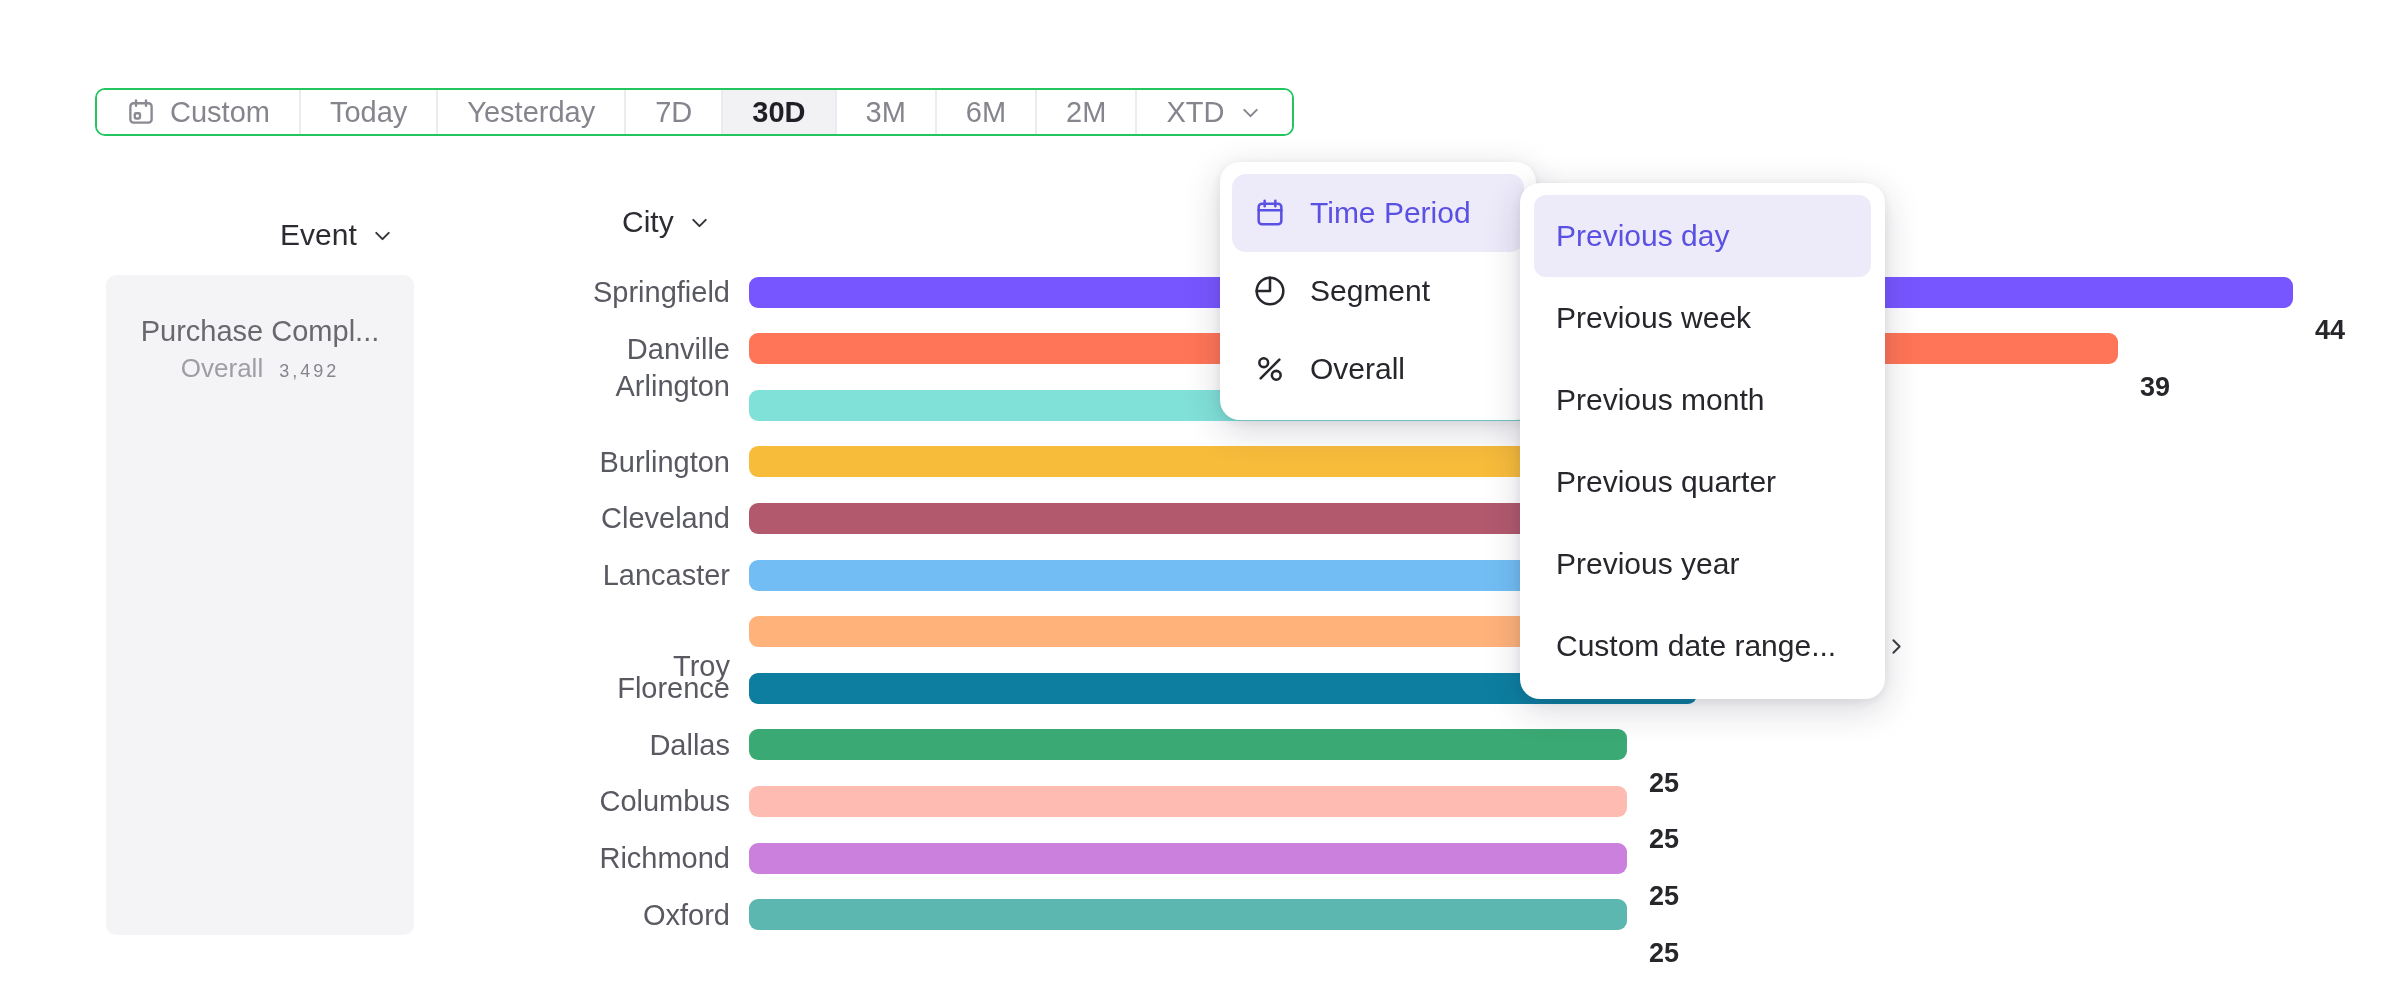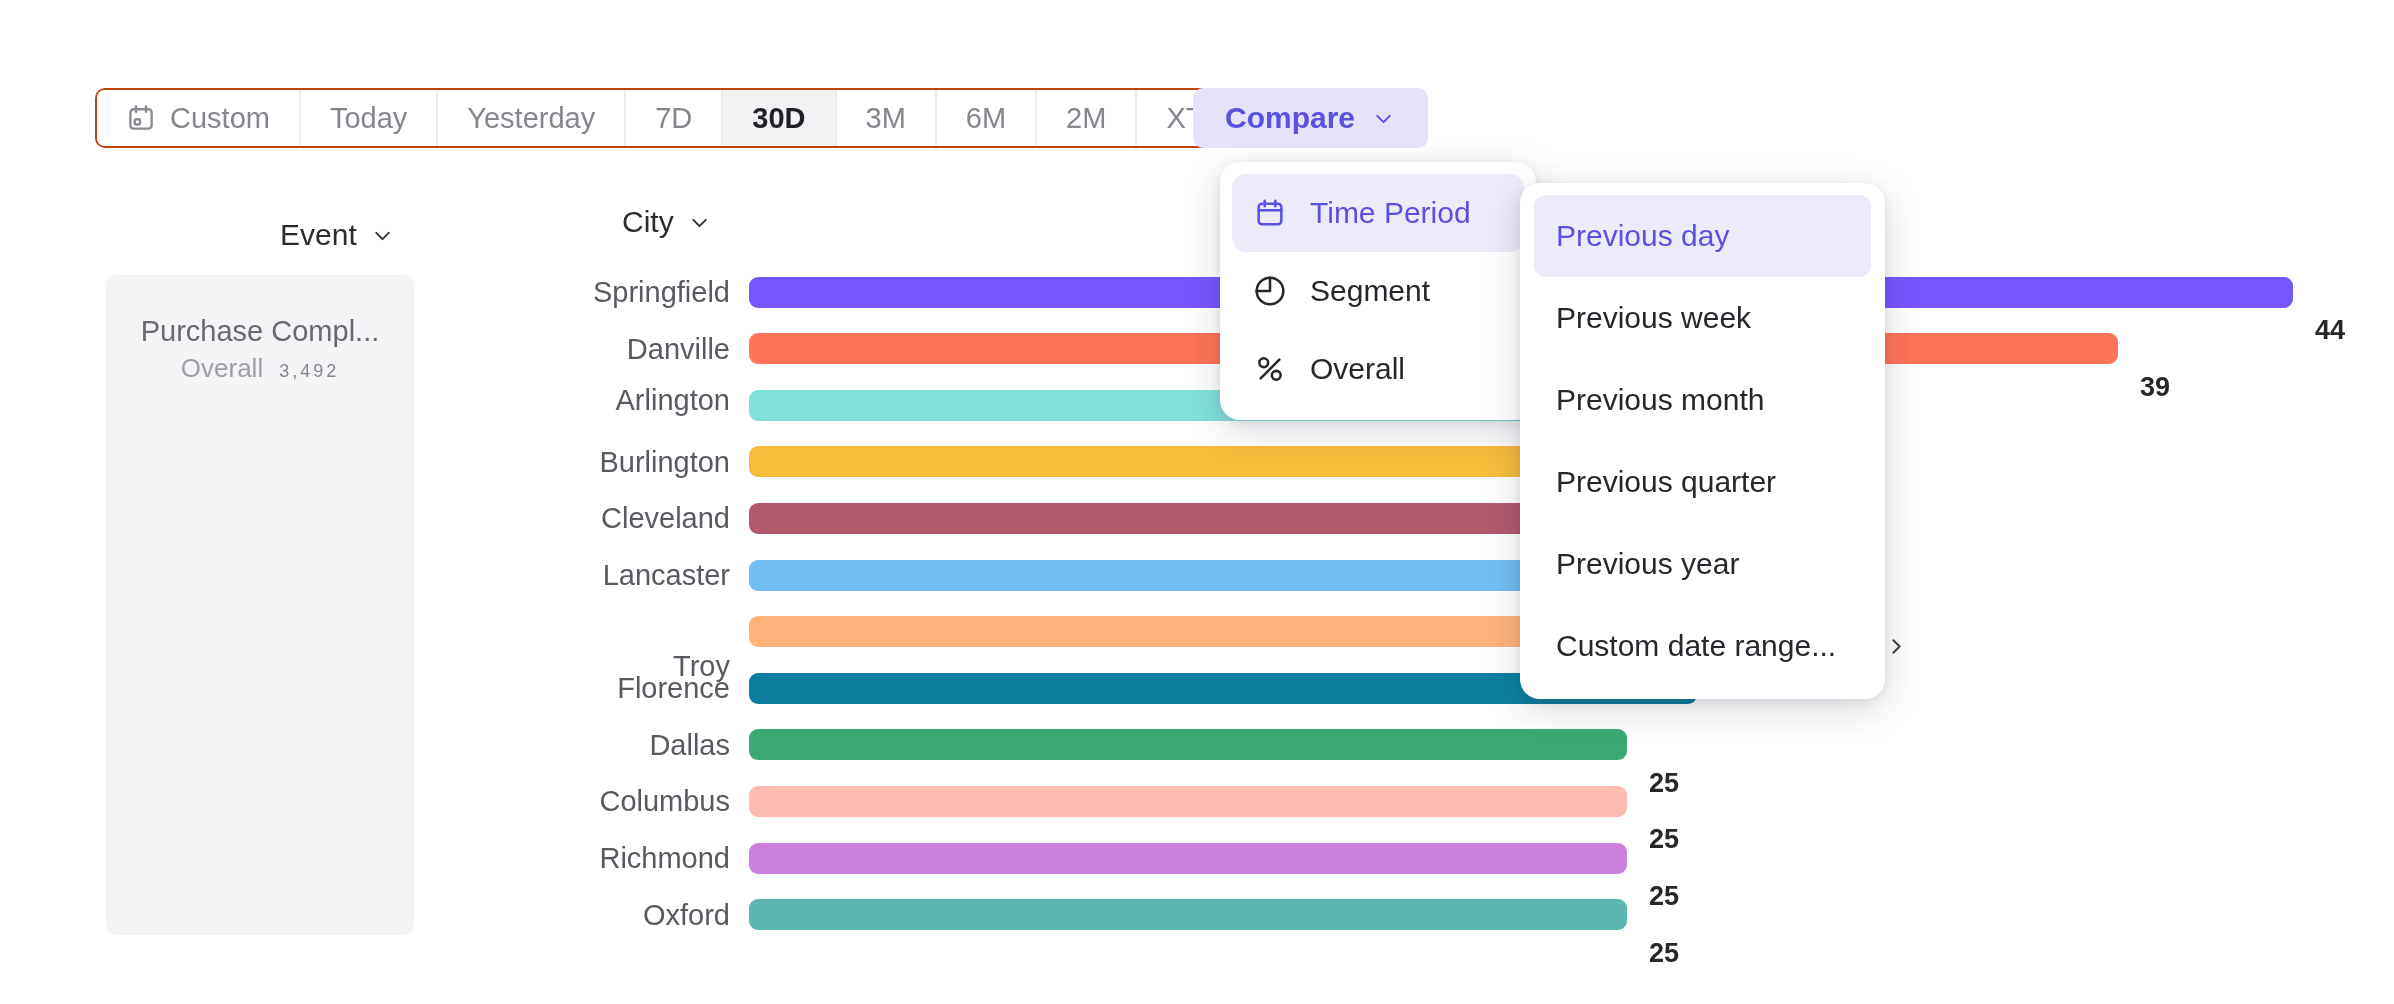--- a/index.html
+++ b/index.html
@@ -2,22 +2,22 @@
 <html><head>
 <meta charset="utf-8">
 <style>
   html,body{margin:0;padding:0;background:#ffffff;}
   #canvas{
     position:relative;width:2394px;height:1004px;background:#ffffff;overflow:hidden;
     font-family:"Liberation Sans", sans-serif;-webkit-font-smoothing:antialiased;
   }
   
   .seg-control{
-    position:absolute;left:95px;top:88px;height:60px;display:inline-flex;align-items:stretch;
-    background:#fff;border:2px solid #c2410c;border-radius:10px;box-sizing:border-box;overflow:hidden;
+    position:absolute;left:95px;top:88px;height:48px;display:inline-flex;align-items:stretch;
+    background:#fff;border:2px solid #22c55e;border-radius:10px;box-sizing:border-box;overflow:hidden;
   }
   .seg-cell{
     display:flex;align-items:center;gap:14px;padding:0 29px;font-size:29px;color:#85858e;
     border-right:2px solid #ececf0;cursor:pointer;white-space:nowrap;background:#fff;
   }
   .seg-cell:last-child{border-right:none;}
   .seg-cell.selected{background:#f2f2f4;color:#211f26;font-weight:700;}
   .compare-btn{
     position:absolute;left:1193px;top:88px;height:60px;padding:0 32px;box-sizing:border-box;
     display:flex;align-items:center;gap:16px;background:#e5e2f9;border-radius:10px;
@@ -99,28 +99,20 @@
       <div class="seg-cell">
         <span>XTD</span>
         <span class="icn">
           <svg width="25" height="25" viewBox="0 0 24 24" fill="none" stroke="#85858e" stroke-width="1.9" stroke-linecap="round" stroke-linejoin="round">
             <polyline points="6,9.5 12,15.5 18,9.5"></polyline>
           </svg>
         </span>
       </div>
     </div>
 
-  <div class="compare-btn">
-    <span>Compare</span>
-    <span class="icn" id="compareChevron">
-        <svg width="25" height="25" viewBox="0 0 24 24" fill="none" stroke="#5a50e2" stroke-width="1.9" stroke-linecap="round" stroke-linejoin="round">
-          <polyline points="6,9.5 12,15.5 18,9.5"></polyline>
-        </svg>
-      </span>
-  </div>
 
   <div class="col-header" style="left:280px;top:215px;">
     <span>Event</span>
     <span class="icn" id="eventChevron">
         <svg width="25" height="25" viewBox="0 0 24 24" fill="none" stroke="#33343a" stroke-width="1.9" stroke-linecap="round" stroke-linejoin="round">
           <polyline points="6,9.5 12,15.5 18,9.5"></polyline>
         </svg>
       </span>
   </div>
   <div class="col-header" style="left:622px;top:202px;">
@@ -140,21 +132,21 @@
     </div>
   </div>
 
   <div id="barRows">
       <div class="bar-label" style="top: 274px;">Springfield</div>
       <div class="bar" style="top: 276.5px; width: 1544px; background: rgb(120, 86, 255);"></div>
       <div class="bar-value" style="top: 275px; left: 2315px;">44</div>
       <div class="bar-label" style="top: 330.6px;">Danville</div>
       <div class="bar" style="top: 333.1px; width: 1369px; background: rgb(255, 117, 87);"></div>
       <div class="bar-value" style="top: 331.6px; left: 2140px;">39</div>
-      <div class="bar-label" style="top: 382px;">Arlington</div>
+      <div class="bar-label" style="top: 368px;">Arlington</div>
       <div class="bar" style="top: 389.7px; width: 1123px; background: rgb(128, 225, 217);"></div>
       <div class="bar-label" style="top: 443.8px;">Burlington</div>
       <div class="bar" style="top: 446.3px; width: 1088px; background: rgb(248, 188, 59);"></div>
       <div class="bar-label" style="top: 500.4px;">Cleveland</div>
       <div class="bar" style="top: 502.9px; width: 1053px; background: rgb(178, 89, 110);"></div>
       <div class="bar-label" style="top: 557px;">Lancaster</div>
       <div class="bar" style="top: 559.5px; width: 1018px; background: rgb(114, 190, 244);"></div>
       <div class="bar-label" style="top: 648px;">Troy</div>
       <div class="bar" style="top: 616.1px; width: 983px; background: rgb(255, 178, 122);"></div>
       <div class="bar-label" style="top: 670.2px;">Florence</div>

